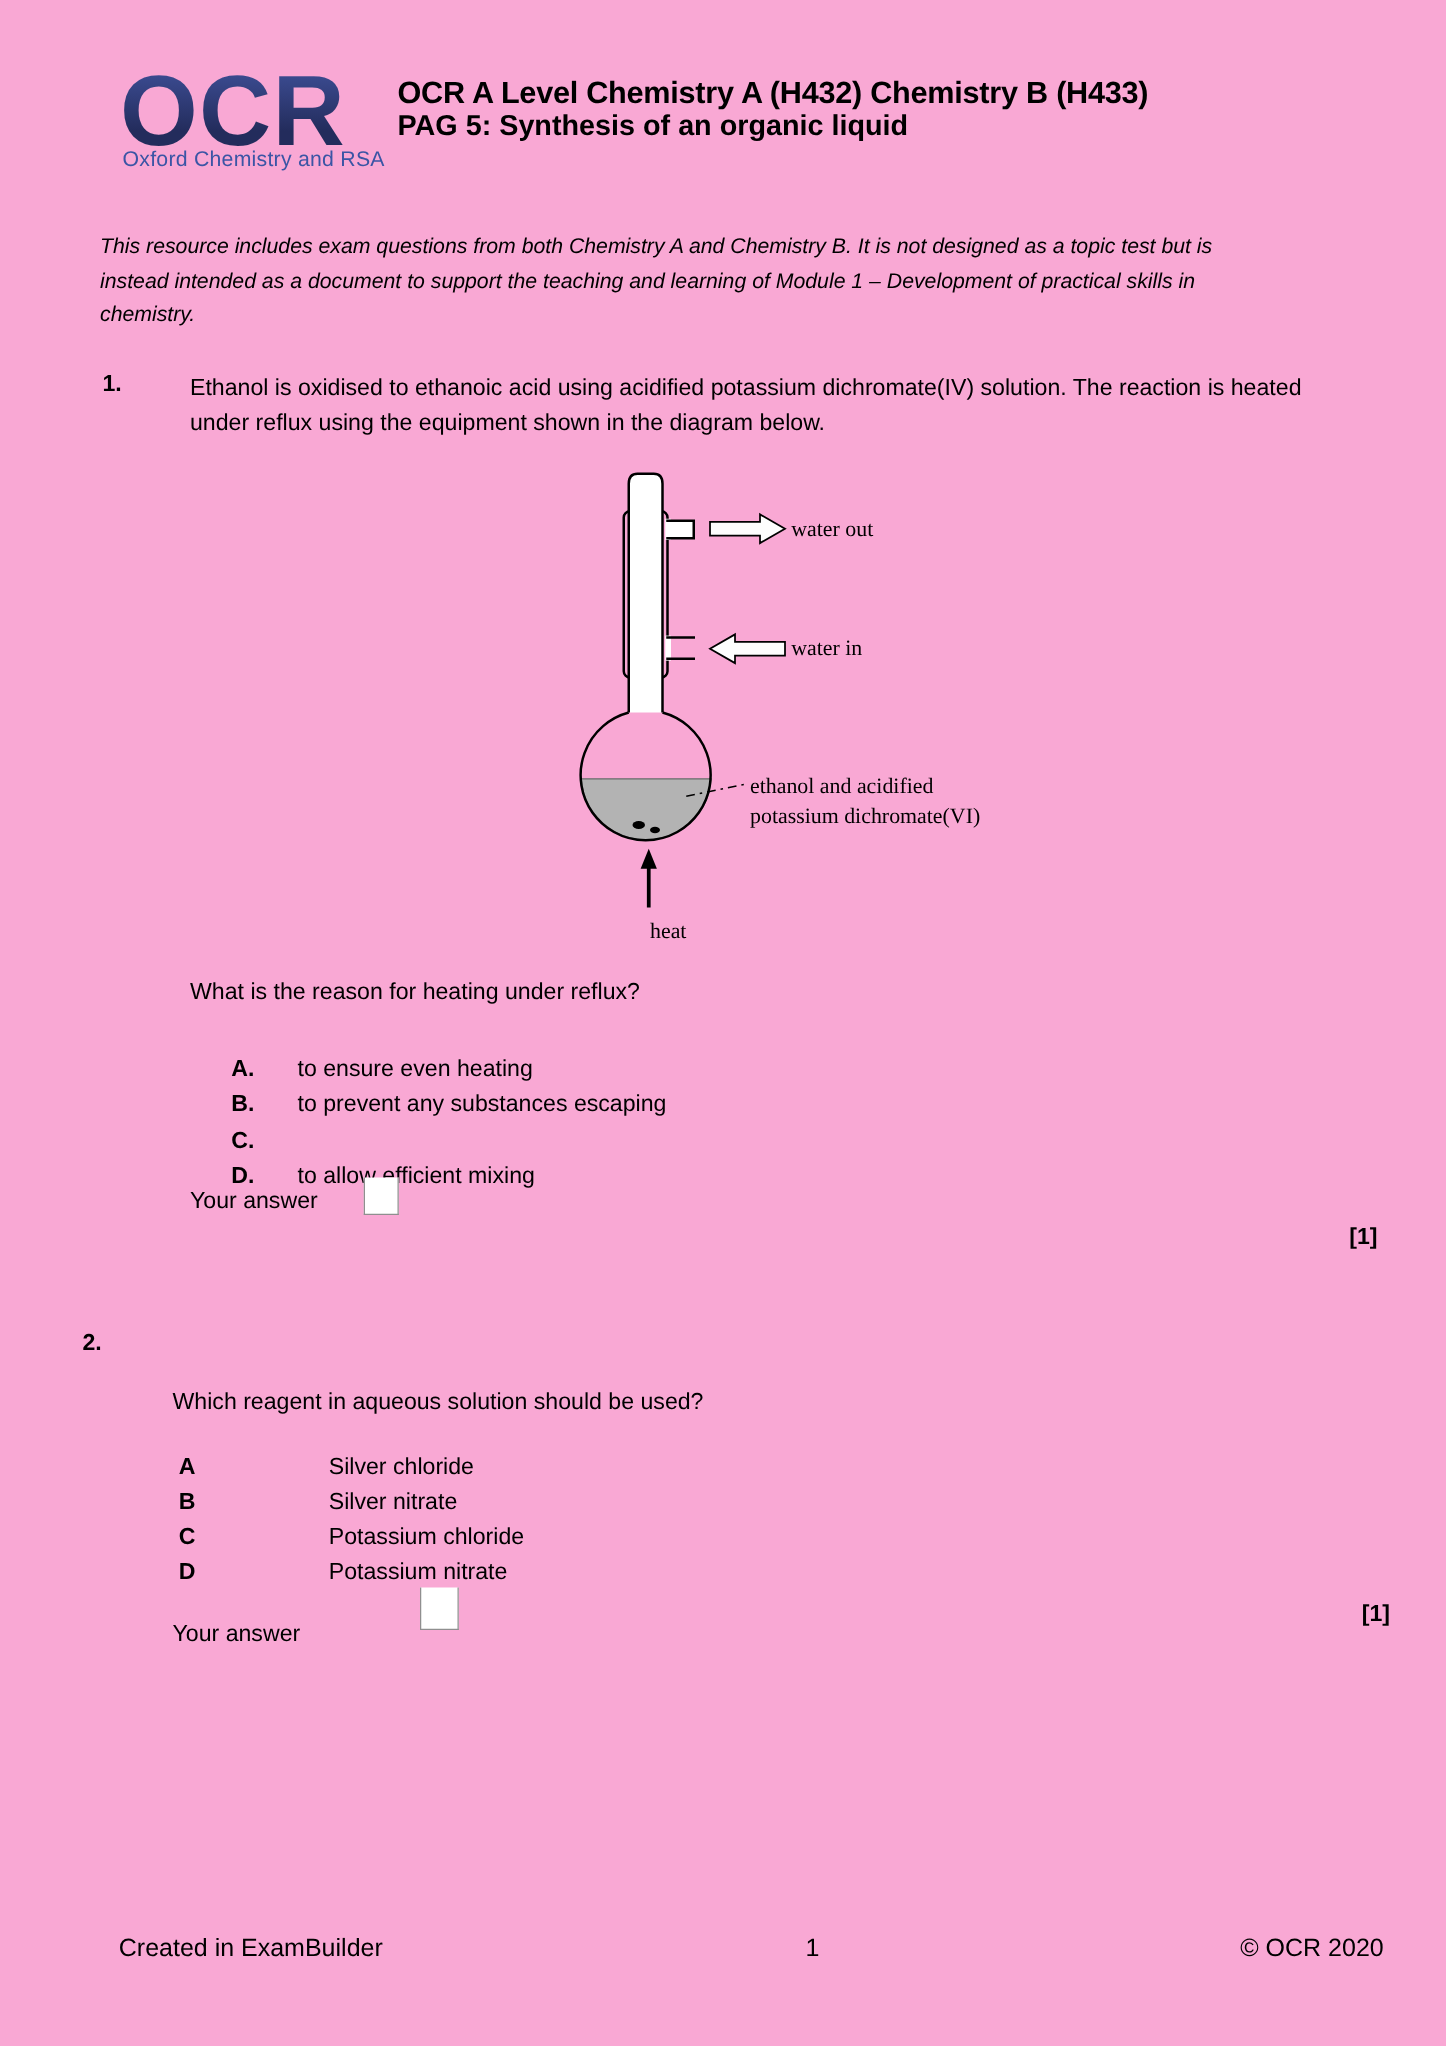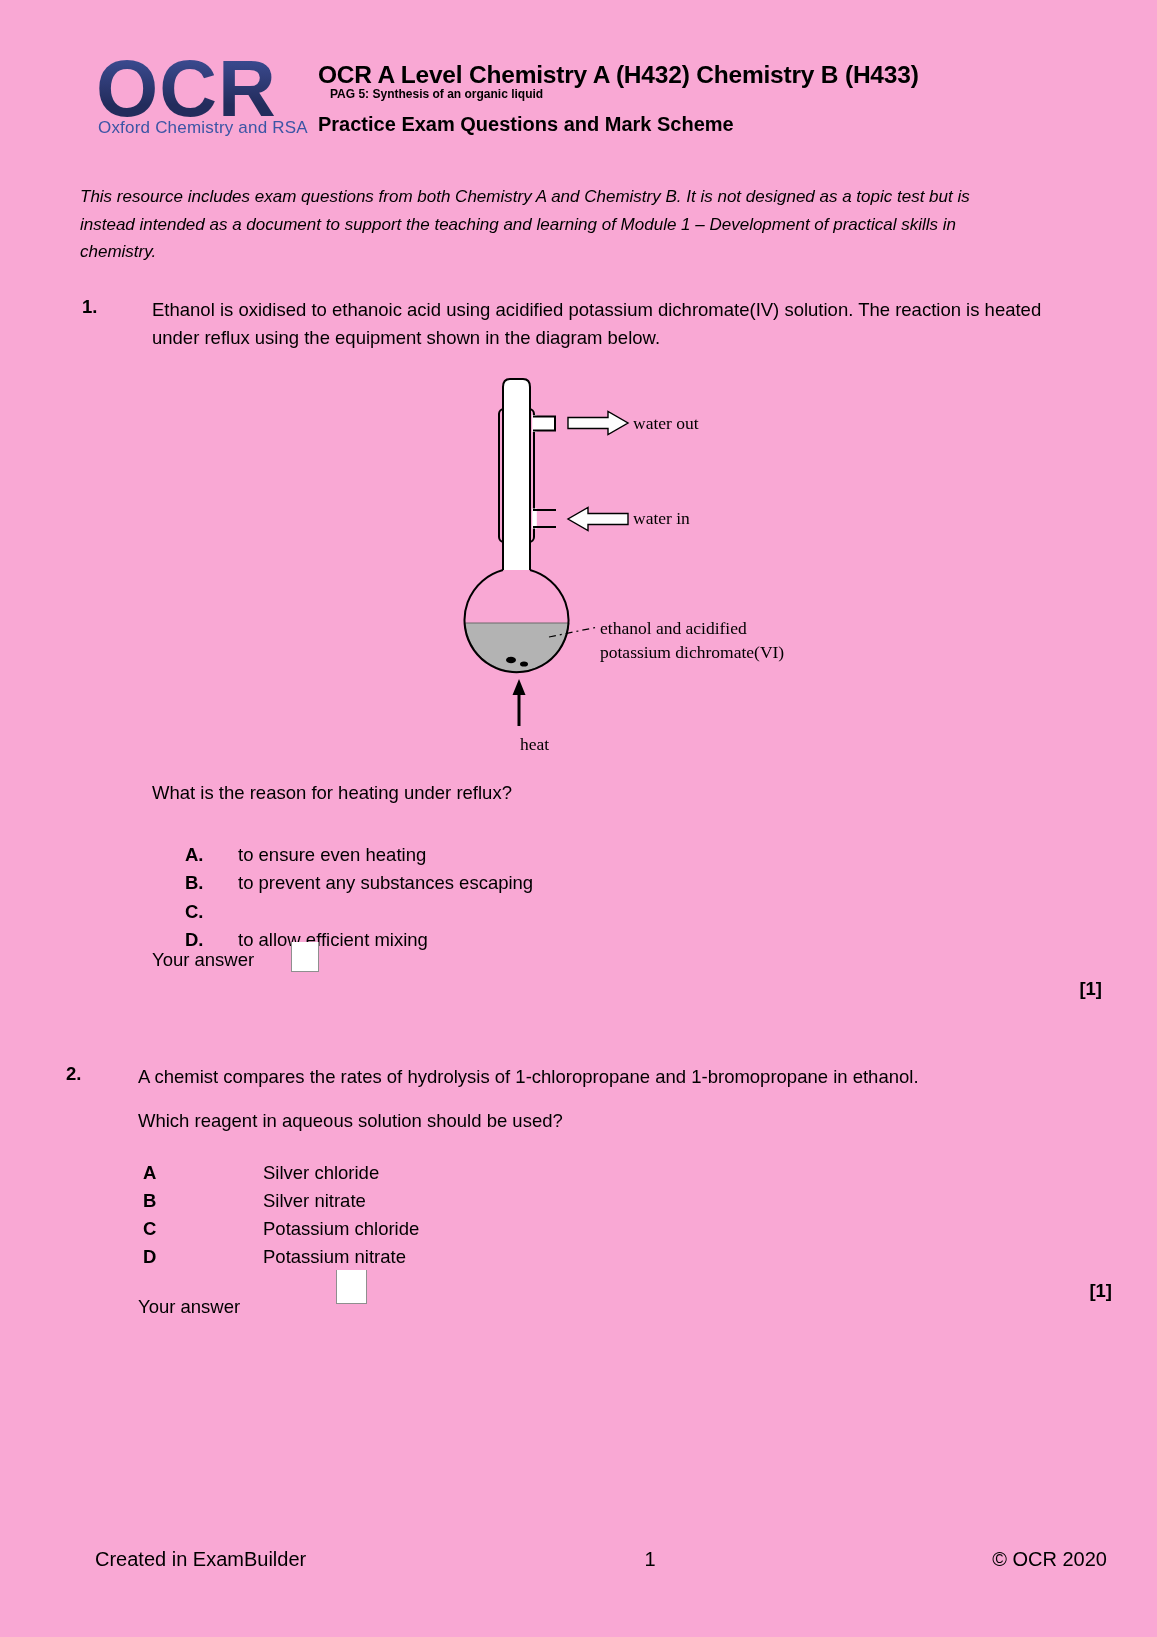--- a/index.html
+++ b/index.html
@@ -20,21 +20,21 @@
     color:#2b3a78;
     background:linear-gradient(180deg,#40519b 0%,#232c5c 70%);
     -webkit-background-clip:text;background-clip:text;
     -webkit-text-fill-color:transparent;
   }
   .logo-tagline{
     left:98px;top:118px;
     font-size:17px;color:#3b55a5;letter-spacing:0.2px;
   }
   .title-1{left:318px;top:61px;font-size:24.5px;font-weight:bold;letter-spacing:-0.2px;}
-  .title-2{left:318px;top:87px;font-size:12px;font-weight:bold;margin-left:12px;}
+  .title-2{left:318px;top:87px;font-size:23px;font-weight:bold;}
   .title-3{left:318px;top:113px;font-size:20px;font-weight:bold;}
   
   .intro{
     left:80px;top:183px;width:945px;
     font-size:17px;font-style:italic;line-height:27.5px;
   }
   
   .qnum{font-size:18.5px;font-weight:bold;}
   .qtext{font-size:18.5px;line-height:27.5px;}
   .prompt{font-size:18.5px;}
@@ -55,21 +55,20 @@
 </style>
 </head>
 <body>
 
 <div class="page">
 
   <div class="abs logo-ocr">OCR</div>
   <div class="abs logo-tagline">Oxford Chemistry and RSA</div>
   <div class="abs title-1">OCR A Level Chemistry A (H432) Chemistry B (H433)</div>
   <div class="abs title-2">PAG 5: Synthesis of an organic liquid</div>
-  <div class="abs title-3">Practice Exam Questions and Mark Scheme</div>
 
   <div class="abs intro">This resource includes exam questions from both Chemistry A and Chemistry B. It is not designed as a topic test but is instead intended as a document to support the teaching and learning of Module 1 – Development of practical skills in chemistry.</div>
 
   <div class="abs qnum" style="left:82px;top:296px;">1.</div>
   <div class="abs qtext" style="left:152px;top:296px;width:900px;">Ethanol is oxidised to ethanoic acid using acidified potassium dichromate(IV) solution. The reaction is heated under reflux using the equipment shown in the diagram below.</div>
 
   <svg class="abs" style="left:437px;top:360px;" width="400" height="398" viewBox="0 0 400 398">
 
     <path d="M 28.1,263 A 52 52 0 0 0 131.9,263 Z" fill="#b3b3b3" stroke="#6b6b6b" stroke-width="1"></path>
 
@@ -122,21 +121,20 @@
       <span class="optletter">D.</span>
       <span>to allow efficient mixing</span>
     </div>
   </div>
 
   <div class="abs ya-label" style="left:152px;top:949px;">Your answer</div>
   <div class="abs ans-box" style="left:291px;top:942px;width:26px;height:29px;"></div>
   <div class="abs marks" style="right:55px;top:978px;">[1]</div>
 
   <div class="abs qnum" style="left:66px;top:1063px;">2.</div>
-  <div class="abs qtext" style="left:138px;top:1063px;width:920px;">A chemist compares the rates of hydrolysis of 1-chloropropane and 1-bromopropane in ethanol.</div>
   <div class="abs prompt" style="left:138px;top:1110px;">Which reagent in aqueous solution should be used?</div>
 
   <div class="abs q2" style="left:143px;top:1159px;">
     <div class="optrow">
       <span class="optletter">A</span>
       <span>Silver chloride</span>
     </div>
     <div class="optrow">
       <span class="optletter">B</span>
       <span>Silver nitrate</span>

